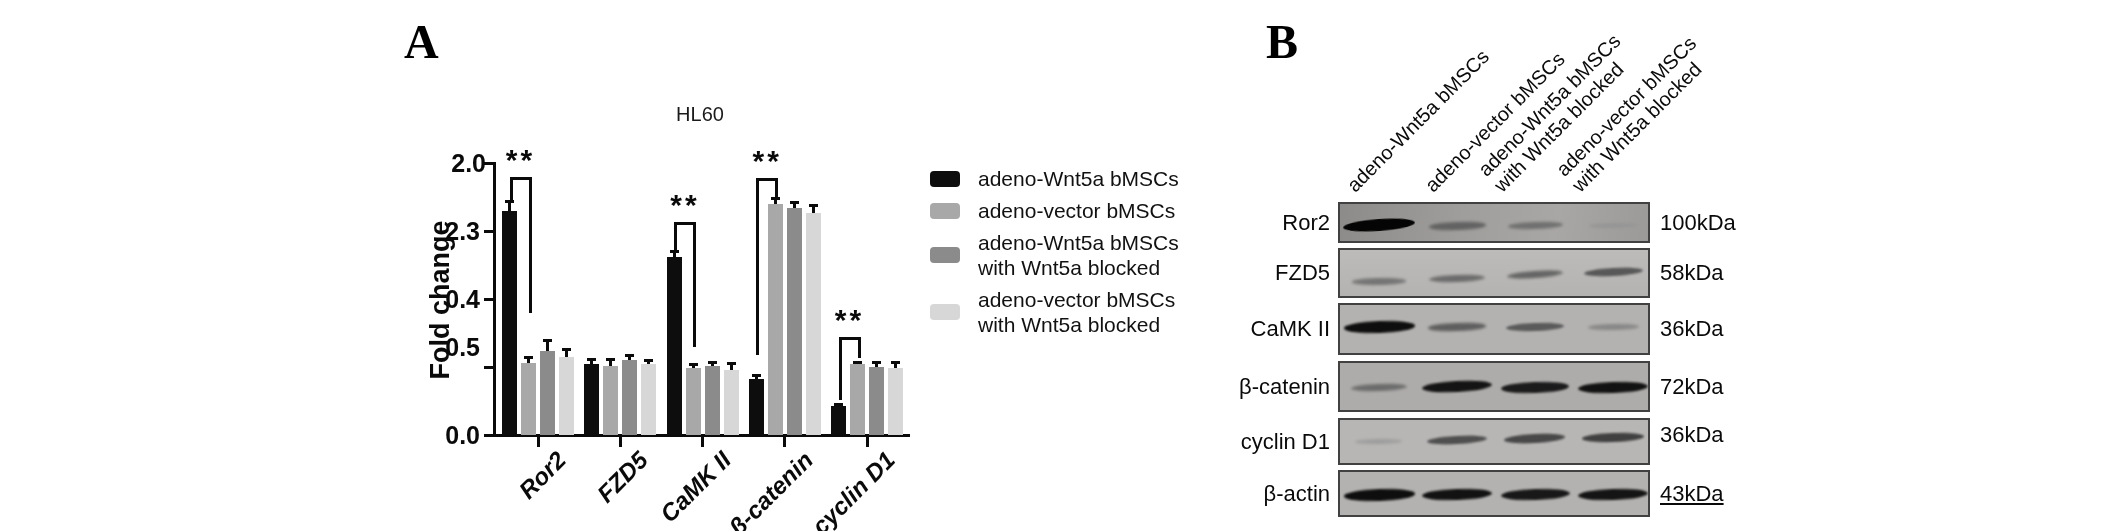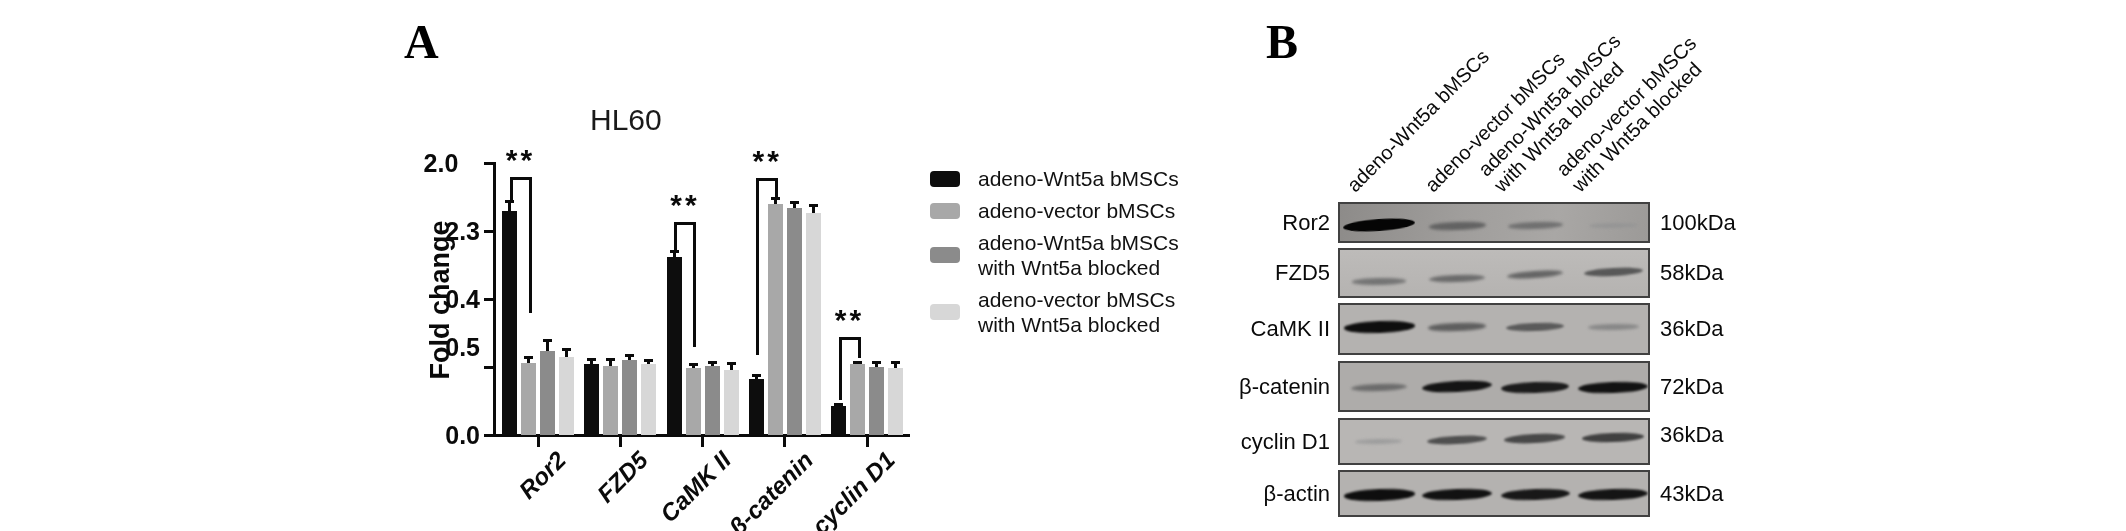--- a/index.html
+++ b/index.html
@@ -1,20 +1,20 @@
 <!DOCTYPE html>
 <html><head>
 <meta charset="utf-8">
 <style>
   html,body{margin:0;padding:0;background:#ffffff;}
   .figure{position:relative;width:2126px;height:531px;background:#ffffff;overflow:hidden;
           color:#0a0a0a;font-family:"Liberation Sans",sans-serif;}
   .panel-letter{position:absolute;font-family:"Liberation Serif",serif;font-weight:bold;
           font-size:48px;line-height:1;color:#000;}
-  .chart-title{position:absolute;font-size:30px;text-align:left;color:#1a1a1a;}
+  .chart-title{position:absolute;font-size:20px;text-align:center;color:#1a1a1a;}
   .ylabel{position:absolute;font-weight:bold;font-size:27px;text-align:center;
           transform:rotate(-90deg);}
   .ytick{position:absolute;font-weight:bold;font-size:25px;line-height:30px;text-align:right;}
   .xlab{position:absolute;font-weight:bold;font-style:italic;font-size:24px;line-height:28px;
         text-align:right;white-space:nowrap;transform-origin:100% 0;transform:rotate(-45deg);}
   .sig{position:absolute;font-weight:bold;font-size:30px;text-align:center;letter-spacing:3px;}
   #legend{position:absolute;left:930px;top:166px;display:flex;flex-direction:column;gap:7px;}
   .leg-item{display:flex;align-items:center;gap:18px;}
   .leg-swatch{width:30px;height:16px;border-radius:4px;flex:0 0 auto;}
   .leg-label{font-size:21px;line-height:25px;color:#111;}
@@ -35,21 +35,21 @@
       <div style="position: absolute; left: 493px; top: 434px; width: 417px; height: 3px; background: rgb(10, 10, 10);"></div>
       <div style="position: absolute; left: 484px; top: 433.5px; width: 9px; height: 3px; background: rgb(10, 10, 10);"></div>
       <div class="ytick" style="left: 414px; top: 420px; width: 66px; height: 30px;">0.0</div>
       <div style="position: absolute; left: 484px; top: 365.5px; width: 9px; height: 3px; background: rgb(10, 10, 10);"></div>
       <div class="ytick" style="left: 414px; top: 332px; width: 66px; height: 30px;">0.5</div>
       <div style="position: absolute; left: 484px; top: 297.5px; width: 9px; height: 3px; background: rgb(10, 10, 10);"></div>
       <div class="ytick" style="left: 414px; top: 284px; width: 66px; height: 30px;">0.4</div>
       <div style="position: absolute; left: 484px; top: 229.5px; width: 9px; height: 3px; background: rgb(10, 10, 10);"></div>
       <div class="ytick" style="left: 414px; top: 216px; width: 66px; height: 30px;">2.3</div>
       <div style="position: absolute; left: 484px; top: 161.5px; width: 9px; height: 3px; background: rgb(10, 10, 10);"></div>
-      <div class="ytick" style="left: 408px; top: 148px; width: 66px; height: 30px; text-align: center;">2.0</div>
+      <div class="ytick" style="left: 420px; top: 148px; width: 66px; height: 30px;">2.0</div>
       <div style="position: absolute; left: 502px; top: 210.6px; width: 15px; height: 224.4px; background: rgb(13, 13, 13);"></div>
       <div style="position: absolute; left: 508px; top: 201.08px; width: 3px; height: 9.52px; background: rgb(10, 10, 10);"></div>
       <div style="position: absolute; left: 505px; top: 200.08px; width: 9px; height: 3px; background: rgb(10, 10, 10);"></div>
       <div style="position: absolute; left: 584.25px; top: 364.28px; width: 15px; height: 70.72px; background: rgb(13, 13, 13);"></div>
       <div style="position: absolute; left: 590.25px; top: 358.84px; width: 3px; height: 5.44px; background: rgb(10, 10, 10);"></div>
       <div style="position: absolute; left: 587.25px; top: 357.84px; width: 9px; height: 3px; background: rgb(10, 10, 10);"></div>
       <div style="position: absolute; left: 666.5px; top: 256.84px; width: 15px; height: 178.16px; background: rgb(13, 13, 13);"></div>
       <div style="position: absolute; left: 672.5px; top: 251.4px; width: 3px; height: 5.44px; background: rgb(10, 10, 10);"></div>
       <div style="position: absolute; left: 669.5px; top: 250.4px; width: 9px; height: 3px; background: rgb(10, 10, 10);"></div>
       <div style="position: absolute; left: 748.75px; top: 379.24px; width: 15px; height: 55.76px; background: rgb(13, 13, 13);"></div>
@@ -201,21 +201,21 @@
       </div>
       <div class="blot-label" style="left: 1180px; top: 426.5px; width: 150px;">cyclin D1</div>
       <div class="kda" style="left: 1660px; top: 419.5px; width: 120px;">36kDa</div>
       <div style="position: absolute; left: 1338px; top: 470px; width: 312px; height: 47px; background: rgb(180, 178, 176); border: 2px solid rgb(65, 65, 65); box-sizing: border-box; overflow: hidden;">
         <div class="band" style="left: 3.75px; top: 16.785px; width: 70.5px; height: 11.55px; background: rgb(14, 14, 14); filter: blur(0.8px); transform: rotate(-2deg);"></div>
         <div class="band" style="left: 82.05px; top: 16.875px; width: 69.9px; height: 11.37px; background: rgb(18, 18, 18); filter: blur(0.8px); transform: rotate(-2deg);"></div>
         <div class="band" style="left: 160.5px; top: 17.01px; width: 69px; height: 11.1px; background: rgb(24, 24, 24); filter: blur(0.8px); transform: rotate(-2deg);"></div>
         <div class="band" style="left: 238.2px; top: 16.92px; width: 69.6px; height: 11.28px; background: rgb(20, 20, 20); filter: blur(0.8px); transform: rotate(-2deg);"></div>
       </div>
       <div class="blot-label" style="left: 1180px; top: 478.5px; width: 150px;">β-actin</div>
-      <div class="kda" style="left: 1660px; top: 478.5px; width: 120px;">43kDa</div>
+      <div class="kda" style="left: 1660px; top: 478.5px; width: 120px; text-decoration: underline;">43kDa</div>
       <div class="collab" style="left: 1358px; bottom: 335px;">
         <div>adeno-Wnt5a bMSCs</div>
       </div>
       <div class="collab" style="left: 1436px; bottom: 335px;">
         <div>adeno-vector bMSCs</div>
       </div>
       <div class="collab" style="left: 1505px; bottom: 335px;">
         <div>adeno-Wnt5a bMSCs</div>
         <div>with Wnt5a blocked</div>
       </div>

